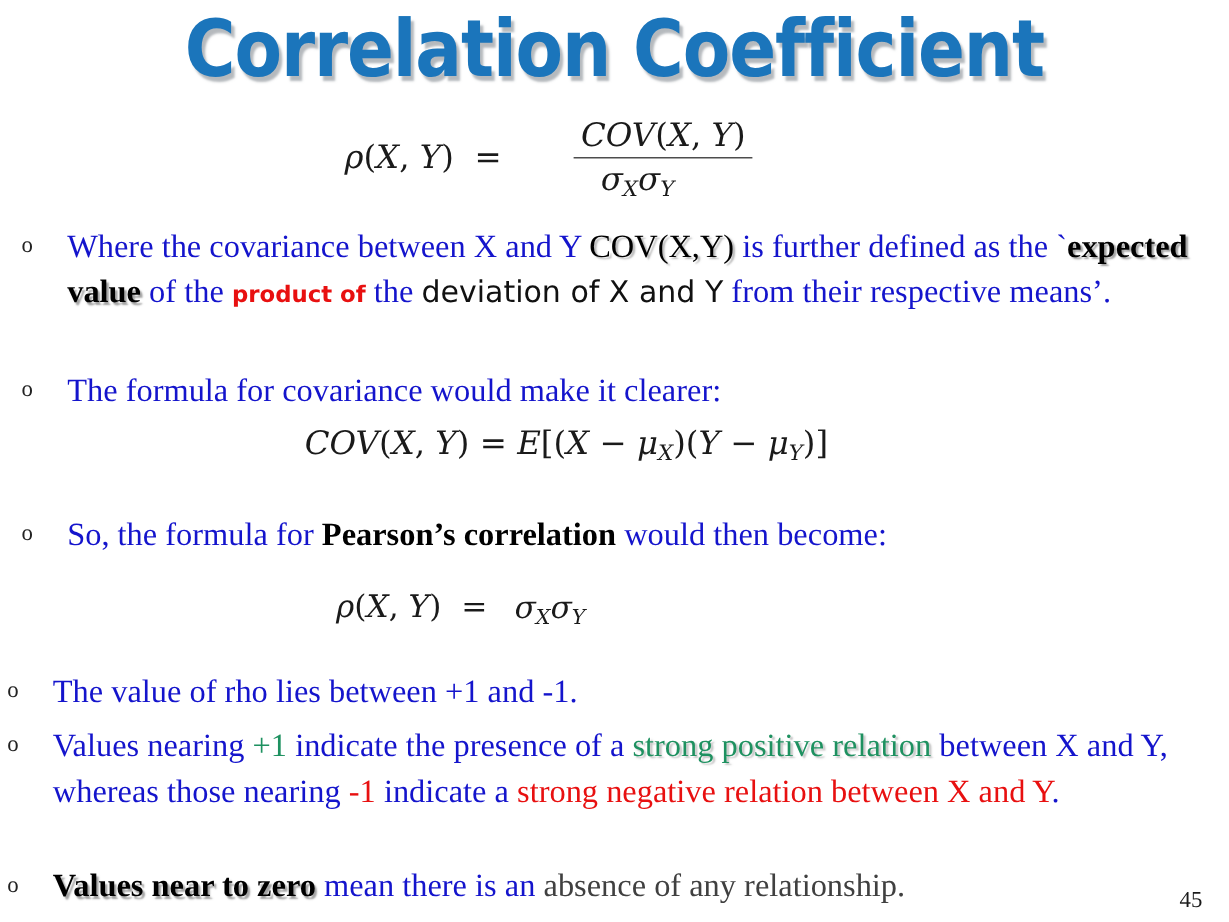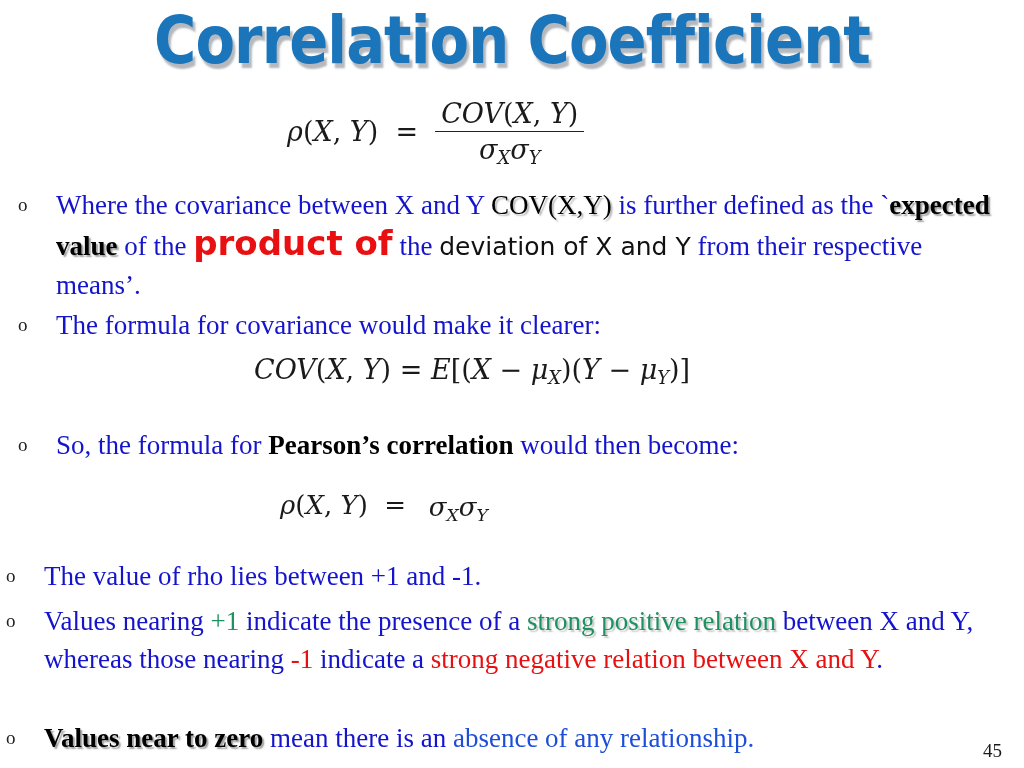--- a/index.html
+++ b/index.html
@@ -44,20 +44,21 @@
   .formula .mup { font-style: normal; }
   .frac {
     display: inline-block;
     vertical-align: middle;
     text-align: center;
   }
   .frac .num {
     display: block;
     padding: 0 6px 2px 6px;
     border-bottom: 1.6px solid #222;
+    margin-left: 43px;
   }
   .frac .den {
     display: block;
     padding: 2px 6px 0 6px;
   }
   sub.sb {
     font-size: 0.66em;
     vertical-align: -0.28em;
     font-style: italic;
   }
@@ -95,40 +96,40 @@
     width: 38px;
   }
   .bullet .btext {
     flex: 1 1 auto;
   }
 
   
   .blue   { color: #1414CC; }
   .red    { color: #E81010; }
   .green  { color: #1E9160; }
-  .black  { color: #1d4ed8; }
+  .black  { color: #404040; }
 
   .shadow-black {
     color: #000000;
     font-weight: bold;
     text-shadow: 2px 2px 1.5px rgba(130,130,130,0.75);
   }
   .shadow-plain {
     color: #000000;
     text-shadow: 2px 2px 1.5px rgba(140,140,140,0.6);
   }
   .shadow-green {
     color: #1E9160;
     text-shadow: 2px 2px 1.5px rgba(150,150,150,0.55);
   }
   .rounded-red {
     color: #E81010;
     font-family: "DejaVu Sans", sans-serif;
     font-weight: bold;
-    font-size: 34px;
+    font-size: 19px;
   }
   .geo-black {
     color: #111111;
     font-family: "DejaVu Sans", sans-serif;
     font-size: 25px;
   }
   .bold-serif { font-weight: bold; color: #000; }
 
   #bullet-1 { left: 18px; top: 186px;  width: 990px; }
   #bullet-2 { left: 18px; top: 306px;  width: 970px; }

